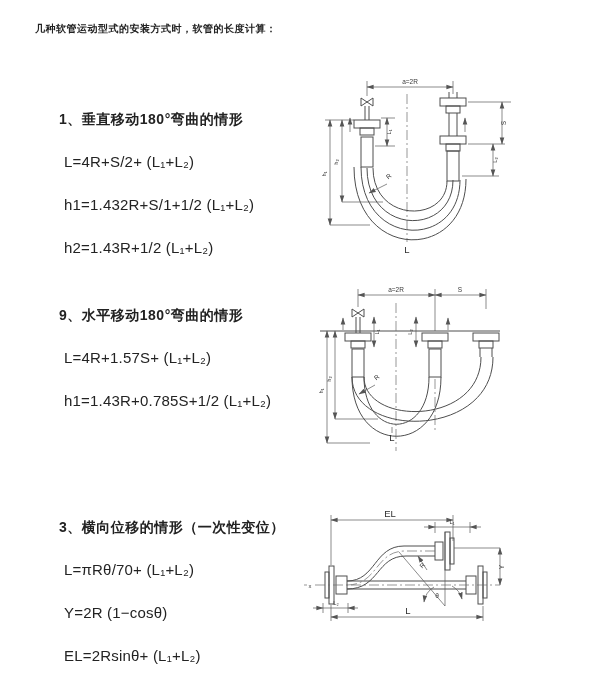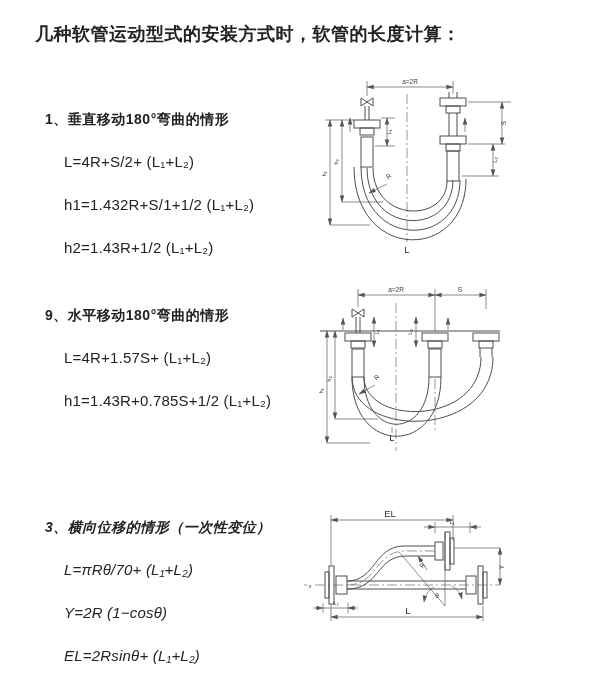--- a/index.html
+++ b/index.html
@@ -4,32 +4,32 @@
 <style>
   html,body{margin:0;padding:0;}
   body{
     width:600px;height:675px;position:relative;overflow:hidden;
     background:#ffffff;
     font-family:"Liberation Sans","DejaVu Sans",sans-serif;
     color:#262626;
   }
   .page-title{
     position:absolute;left:35px;top:22px;
-    font-size:18px;font-weight:700;letter-spacing:.5px;color:#222;
+    font-size:10px;font-weight:700;letter-spacing:.5px;color:#222;
   }
   .section{position:absolute;left:45px;width:280px;}
   .section h2{
-    margin:0 0 10px 0;font-size:14px;font-weight:700;color:#222;
+    margin:0 0 10px 14px;font-size:14px;font-weight:700;color:#222;
     line-height:18px;letter-spacing:.5px;
   }
   .formula{
     margin:24px 0 0 19px;font-size:15px;line-height:19px;color:#232323;
     letter-spacing:.2px;white-space:nowrap;
   }
-  #sec1{top:110px;} #sec2{top:306px;} #sec3{top:518px;font-style:italic;}
+  #sec1{top:110px;} #sec2{top:306px;} #sec3{top:518px;}
   .diagram{position:absolute;}
   #dia1{left:305px;top:72px;}
   #dia2{left:312px;top:283px;}
   #dia3{left:298px;top:505px;}
   svg{display:block;}
   svg .ln{stroke:#4e4e4e;stroke-width:1;fill:none;}
   svg .dim{stroke:#5a5a5a;stroke-width:.7;fill:none;}
   svg .cl{stroke:#6a6a6a;stroke-width:.7;fill:none;stroke-dasharray:10 3 2 3;}
   svg .lbl{fill:#3a3a3a;font-size:6.5px;}
   svg .lbl-s{fill:#3a3a3a;font-size:5.8px;}

